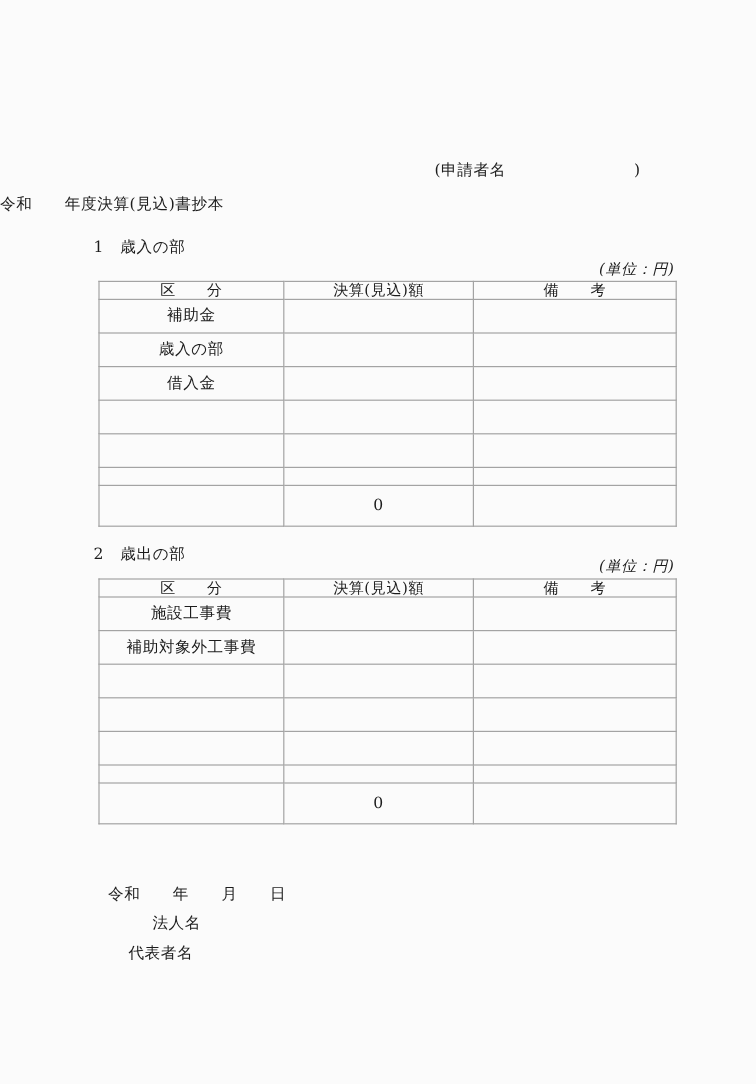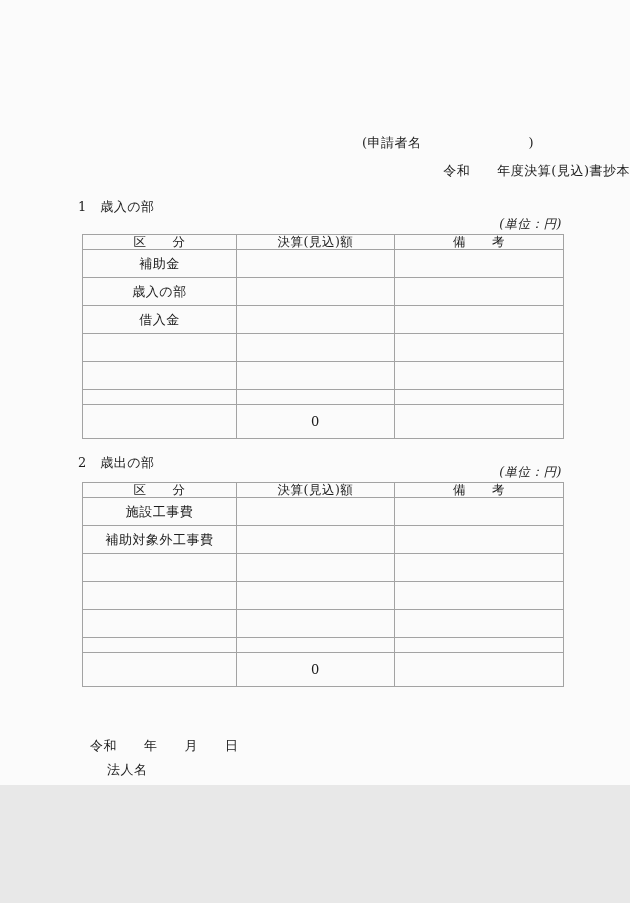--- a/index.html
+++ b/index.html
@@ -3,39 +3,39 @@
 <meta charset="utf-8">
 <style>
   html, body {
     margin: 0;
     padding: 0;
     background: #e8e8e8;
   }
   .page {
     position: relative;
     width: 630px;
-    height: 785px;
+    height: 903px;
     margin: 0 auto;
     background: #fbfbfb;
     font-family: "DejaVu Serif", "Liberation Serif", serif;
     color: #1c1c1c;
     font-size: 13px;
     line-height: 14px;
     letter-spacing: 0.5px;
     overflow: hidden;
   }
   .abs { position: absolute; }
 
   .applicant-line {
     left: 362px; top: 136px; width: 172px;
     display: flex; justify-content: space-between;
   }
   .doc-title {
     left: 0; right: 0; top: 164px;
-    text-align: right;
+    text-align: left;
   }
   .sec-heading { left: 78px; }
   .sec1 { top: 200px; }
   .sec2 { top: 456px; }
   .unit-label {
     left: 82px; width: 480px; text-align: right;
     font-size: 12.5px;
     font-style: italic;
   }
   .unit1 { top: 217px; }
@@ -65,21 +65,21 @@
   }
   tr.row-header td { height: 14px; font-size: 12.5px; }
   tr.row-data   td { height: 27px; }
   tr.row-short  td { height: 14px; }
   tr.row-total  td { height: 33px; }
 
   .footer-line { left: 90px; }
   .certify { top: 713px; }
   .dateline { top: 739px; }
   .name-line { left: 107px; }
-  .corp { top: 763px; }
+  .corp { top: 763px; margin-left: 20px; }
   .rep { top: 788px; }
 </style>
 </head>
 <body>
 
 <div class="page">
 
   <div class="abs applicant-line">
     <span>(申請者名</span>
     <span>)</span>

